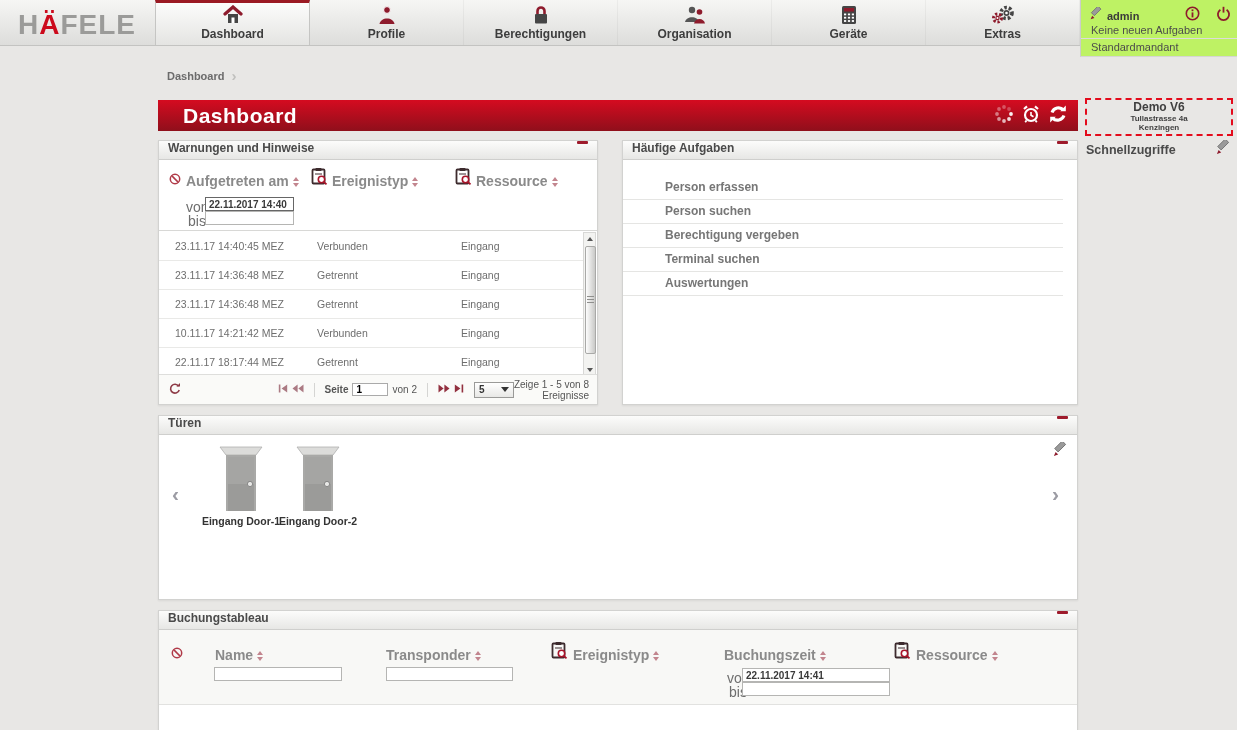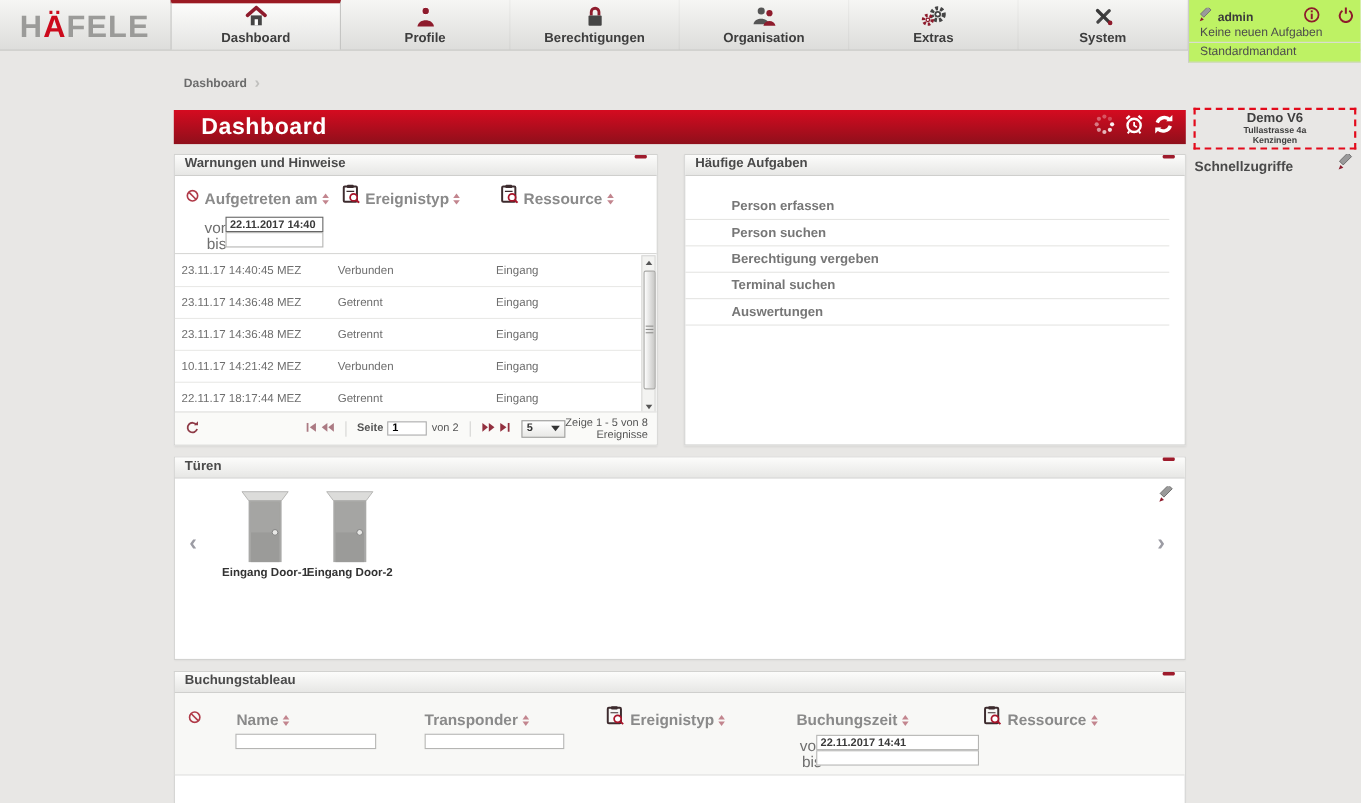--- a/index.html
+++ b/index.html
@@ -71,21 +71,21 @@
   .sort .up{border-bottom:4px solid #c2858e;margin-bottom:2px}
   .sort .dn{border-top:4px solid #c2858e}
   .flbl{font-size:14px;font-weight:normal;color:#6e6e6e}
   input.fin{box-sizing:border-box;height:14px;border:1px solid #b5b5b3;background:#fff;
     font-family:"Liberation Sans",sans-serif;font-size:10px;font-weight:bold;color:#3a3a3a;padding:0 3px}
   input.fin.strong{border-color:#666}
 
   
   .wrow{position:absolute;left:0;width:424px;height:29px;border-bottom:1px solid #e9e9e7;
     display:flex;align-items:center}
-  .wrow .c1{margin-left:6px;width:142px}
+  .wrow .c1{margin-left:16px;width:142px}
   .wrow .c2{width:144px}
   .wrow .c3{width:100px}
   .wrow span{font-size:10.5px;color:#6e6e6e}
 
   
   .sbar{position:absolute;width:13px;background:#f3f3f1;border:1px solid #d8d8d6;box-sizing:border-box}
   .sbtn{position:absolute;left:0;width:11px;height:11px;display:flex;align-items:center;justify-content:center}
   .tri-u{width:0;height:0;border-left:3.5px solid transparent;border-right:3.5px solid transparent;border-bottom:4.5px solid #555}
   .tri-d{width:0;height:0;border-left:3.5px solid transparent;border-right:3.5px solid transparent;border-top:4.5px solid #555}
   .sthumb{position:absolute;left:1px;width:9px;background:linear-gradient(90deg,#fdfdfd,#c9c9c7);
@@ -158,40 +158,50 @@
               <circle cx="8" cy="5" r="3.2" fill="#555"></circle>
               <path d="M1 17 C2 10.5, 14 10.5, 15 17 Z" fill="#555"></path>
               <circle cx="15.5" cy="7" r="2.8" fill="#8e1b2c"></circle>
               <path d="M10 18.5 C11 12.5, 20 12.5, 21 18.5 Z" fill="#8e1b2c"></path>
             </svg>
         </span>
         <span class="tlabel">Organisation</span>
       </div>
       <div class="tab clk">
         <span class="ticon">
+          <svg width="16" height="20" viewBox="0 0 16 20">
+              <rect x="1" y="1" width="14" height="18" rx="1.5" fill="#454545"></rect>
+              <rect x="3" y="3" width="10" height="3.5" fill="#8e1b2c"></rect>
+              <g fill="#fff">
+                <rect x="3" y="8.5" width="2.2" height="1.8"></rect>
+                <rect x="6.9" y="8.5" width="2.2" height="1.8"></rect>
+                <rect x="10.8" y="8.5" width="2.2" height="1.8"></rect>
+                <rect x="3" y="11.8" width="2.2" height="1.8"></rect>
+                <rect x="6.9" y="11.8" width="2.2" height="1.8"></rect>
+                <rect x="10.8" y="11.8" width="2.2" height="1.8"></rect>
+                <rect x="3" y="15.1" width="2.2" height="1.8"></rect>
+                <rect x="6.9" y="15.1" width="2.2" height="1.8"></rect>
+                <rect x="10.8" y="15.1" width="2.2" height="1.8"></rect>
+              </g>
+            </svg>
+        </span>
+        <span class="tlabel">Geräte</span>
+      </div>
+      <div class="tab clk">
+        <span class="ticon">
           <svg width="24" height="20" viewBox="0 0 24 20">
               <circle cx="15.5" cy="8" r="5.5" fill="none" stroke="#454545" stroke-width="3.6" stroke-dasharray="2.6 2"></circle>
               <circle cx="15.5" cy="8" r="3" fill="#454545"></circle>
               <circle cx="15.5" cy="8" r="1.3" fill="#fff"></circle>
               <circle cx="6.5" cy="13" r="4" fill="none" stroke="#8e1b2c" stroke-width="3" stroke-dasharray="2.2 1.8"></circle>
               <circle cx="6.5" cy="13" r="2.2" fill="#8e1b2c"></circle>
               <circle cx="6.5" cy="13" r="1" fill="#fff"></circle>
             </svg>
         </span>
         <span class="tlabel">Extras</span>
-      </div>
-      <div class="tab clk">
-        <span class="ticon">
-          <svg width="22" height="20" viewBox="0 0 22 20">
-              <rect x="9.6" y="1" width="3" height="17.5" rx="1.4" transform="rotate(45 11 10)" fill="#454545"></rect>
-              <rect x="9.6" y="1" width="3" height="17.5" rx="1.4" transform="rotate(-45 11 10)" fill="#383838"></rect>
-              <circle cx="17.2" cy="15.8" r="2.1" fill="#8e1b2c"></circle>
-            </svg>
-        </span>
-        <span class="tlabel">System</span>
       </div>
     </div>
   </div>
 
   <div class="adminbox">
     <div class="adminrow">
       <span class="clk">
         <svg width="14" height="14" viewBox="0 0 15 15">
             <rect x="5.5" y="-1" width="4.5" height="10" transform="rotate(45 7.5 4)" fill="#9a9a9a" stroke="#6e6e6e" stroke-width="0.8"></rect>
             <path d="M3.4 9.4 L5.8 11.8 L1.8 13.2 Z" fill="#8e1b2c"></path>

